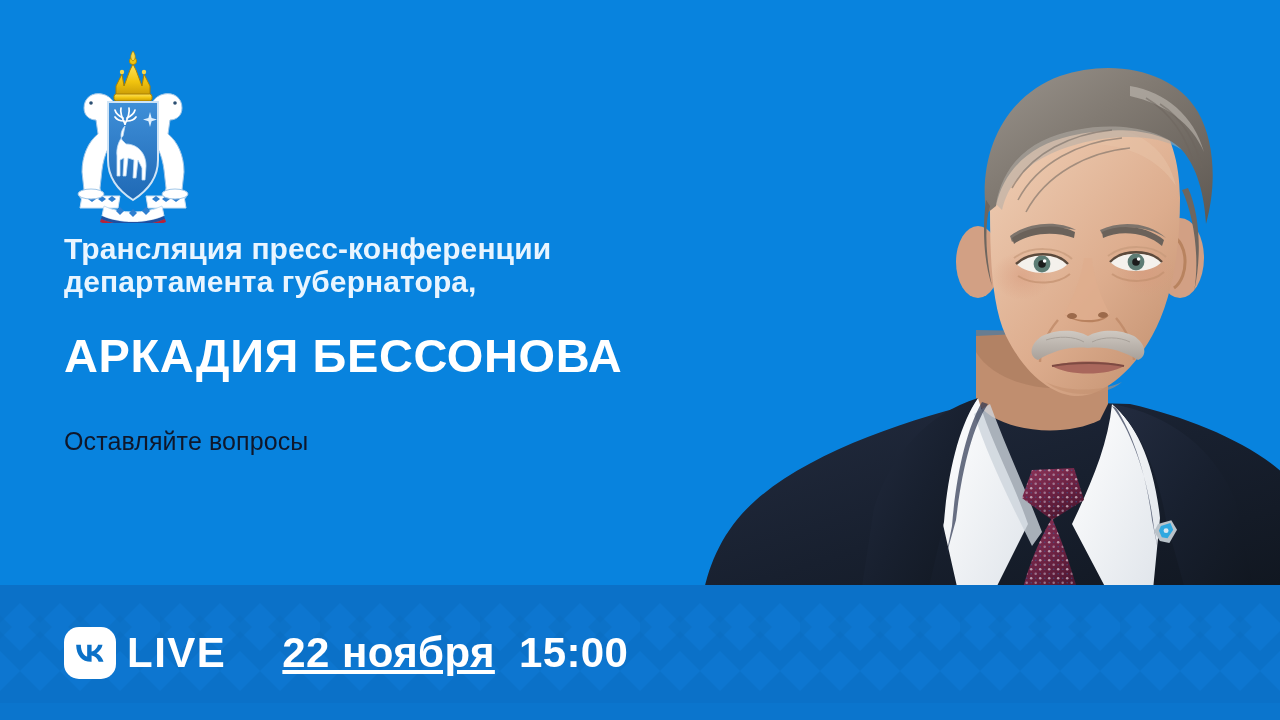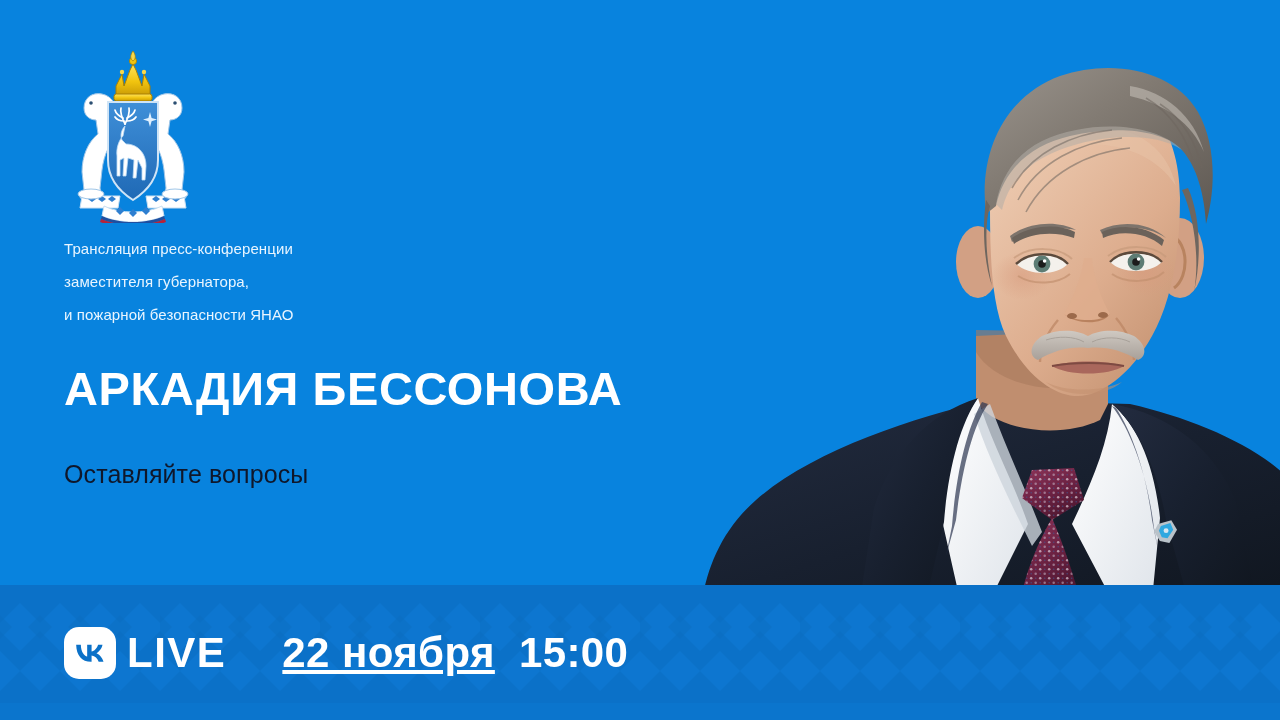--- a/index.html
+++ b/index.html
@@ -20,21 +20,21 @@
   }
   .portrait-svg{ position:absolute; right:-20px; top:0; width:640px; height:600px; display:block; }
 
   
   .emblem { position:absolute; left:58px; top:48px; width:150px; height:175px; }
   .emblem svg { width:100%; height:100%; display:block; }
 
   
   .text-block{ position:absolute; left:64px; top:232px; width:730px; }
   .lede{
-    color:#e9f5ff; font-size:15px; line-height:33px; font-weight:400;
+    color:#e9f5ff; font-size:30px; line-height:33px; font-weight:700;
     letter-spacing:.1px; white-space:nowrap;
   }
   .headline{
     margin-top:31px;
     color:#ffffff; font-size:47px; font-weight:700; letter-spacing:.6px;
     line-height:54px; white-space:nowrap;
   }
   .cta{
     margin-top:40px;
     color:#0f172a; font-size:25px; line-height:36px; font-weight:400;
@@ -349,22 +349,21 @@
 
       <g fill="#ffffff" stroke="#9fc6e8" stroke-width="1">
         <ellipse cx="33" cy="146" rx="13" ry="5"></ellipse>
         <ellipse cx="117" cy="146" rx="13" ry="5"></ellipse>
       </g>
     </svg>
   </div>
 
   <div class="text-block">
     <div class="lede">Трансляция пресс-конференции</div>
-    <div class="lede">заместителя губернатора,</div>
-    <div class="lede">и пожарной безопасности ЯНАО</div>
+    <div class="lede">департамента губернатора,</div>
 
     <div class="headline">АРКАДИЯ БЕССОНОВА</div>
 
     <div class="cta">Оставляйте вопросы</div>
   </div>
 
   <div class="bottom-bar">
 
     <svg class="ornament" viewBox="0 0 1280 135" preserveAspectRatio="none" aria-hidden="true">
       <defs>

